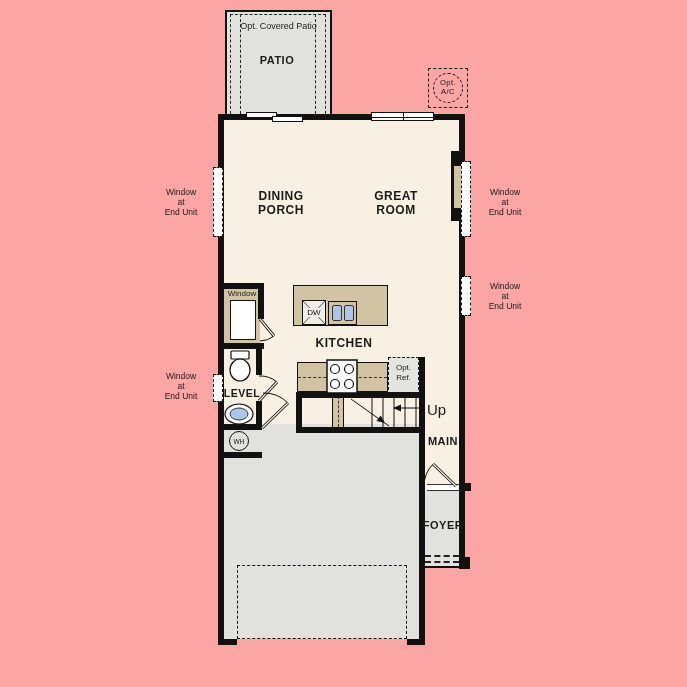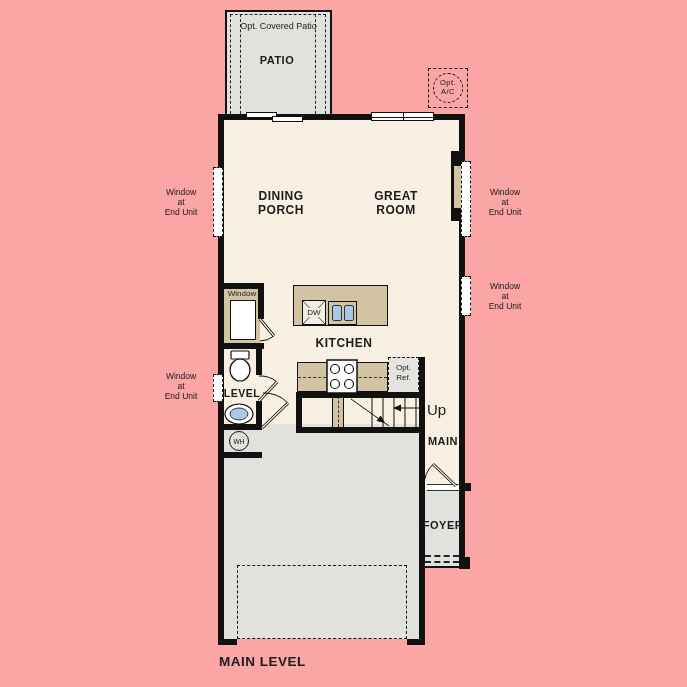--- a/index.html
+++ b/index.html
@@ -174,21 +174,20 @@
 
   <div class="lbl room-lbl" style="left:241px;top:189px;width:80px;font-size:12px;">DINING
 PORCH</div>
   <div class="lbl room-lbl" style="left:356px;top:189px;width:80px;font-size:12px;">GREAT
 ROOM</div>
   <div class="lbl room-lbl" style="left:304px;top:336px;width:80px;font-size:12px;">KITCHEN</div>
   <div class="lbl room-lbl" style="left:222px;top:387px;width:40px;font-size:10.5px;">LEVEL</div>
   <div class="lbl" style="left:427px;top:401px;width:20px;font-size:15px;text-align:left;">Up</div>
   <div class="lbl room-lbl" style="left:420px;top:435px;width:46px;font-size:11px;">MAIN</div>
   <div class="lbl room-lbl" style="left:420px;top:519px;width:46px;font-size:11px;">FOYER</div>
-  <div class="lbl room-lbl" style="left:219px;top:654px;width:140px;font-size:13.5px;text-align:left;">MAIN LEVEL</div>
 
   <div class="lbl" style="left:150px;top:187px;width:62px;font-size:8.5px;">Window
 at
 End Unit</div>
   <div class="lbl" style="left:474px;top:187px;width:62px;font-size:8.5px;">Window
 at
 End Unit</div>
   <div class="lbl" style="left:474px;top:281px;width:62px;font-size:8.5px;">Window
 at
 End Unit</div>

